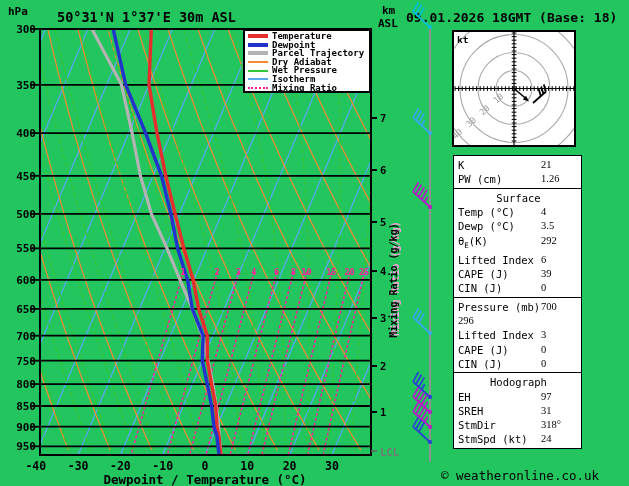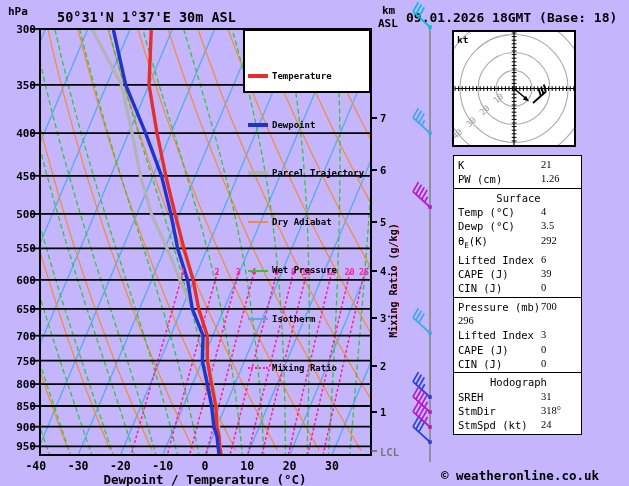--- a/index.html
+++ b/index.html
@@ -1,36 +1,36 @@
 <!DOCTYPE html>
 <html><head>
 <meta charset="utf-8">
 <style>
   html,body{margin:0;padding:0;background:#fff;}
-  #stage{position:relative;width:629px;height:486px;background:#c4b5fd;overflow:hidden;
+  #stage{position:relative;width:629px;height:486px;background:#22c55e;overflow:hidden;
          font-family:"DejaVu Sans Mono","Liberation Mono",monospace;}
   svg text{font-family:"DejaVu Sans Mono","Liberation Mono",monospace;}
   #legend{position:absolute;left:243px;top:29px;width:128px;height:64px;border:2px solid #000;
           background:#fff;box-sizing:border-box;padding:1px 0 0 3px;z-index:5;}
-  .lgrow{display:flex;align-items:center;height:8.6px;margin-top:40px;}
+  .lgrow{display:flex;align-items:center;height:8.6px;}
   .lgswatch{width:20px;margin-right:4px;flex:none;}
   .lglabel{font-size:9px;font-weight:bold;white-space:nowrap;line-height:8.6px;}
   #mrlabel{position:absolute;left:323px;top:275px;width:140px;text-align:center;
            transform:rotate(-90deg);font-size:10px;font-weight:bold;color:#000;
            text-shadow:2px 2px 0 #ffa0dc;white-space:nowrap;z-index:4;}
   #datatable{position:absolute;left:453px;top:155px;width:129px;z-index:5;}
   .tbox{border:1.5px solid #000;background:#fff;box-sizing:border-box;margin-top:-1.5px;
         padding:2px 2px 2px 4px;}
   .tbox:first-child{margin-top:0;}
   .trow{display:flex;font-size:10.5px;line-height:14.2px;white-space:nowrap;}
   .trow .lab{flex:1;}
   .trow .val{width:38px;flex:none;font-family:Liberation Serif, serif;}
   .trow.title{justify-content:center;}
   .trow sub{font-size:7.5px;}
-  #copyright{position:absolute;left:441px;top:468px;font-size:12.5px;font-weight:bold;
+  #copyright{position:absolute;left:441px;top:468px;font-size:12.5px;font-weight:normal;
              white-space:nowrap;z-index:5;}
 </style>
 </head>
 <body>
 
 <div id="stage">
 
   <svg id="chart" width="629" height="486" viewBox="0 0 629 486">
     <defs>
       <clipPath id="plotclip">
@@ -371,20 +371,24 @@
           <span class="val">0</span>
         </div>
         <div class="trow">
           <span class="lab">CIN (J)</span>
           <span class="val">0</span>
         </div>
       </div>
       <div class="tbox">
         <div class="trow title">Hodograph</div>
         <div class="trow">
+          <span class="lab">EH</span>
+          <span class="val">97</span>
+        </div>
+        <div class="trow">
           <span class="lab">SREH</span>
           <span class="val">31</span>
         </div>
         <div class="trow">
           <span class="lab">StmDir</span>
           <span class="val">318°</span>
         </div>
         <div class="trow">
           <span class="lab">StmSpd (kt)</span>
           <span class="val">24</span>

